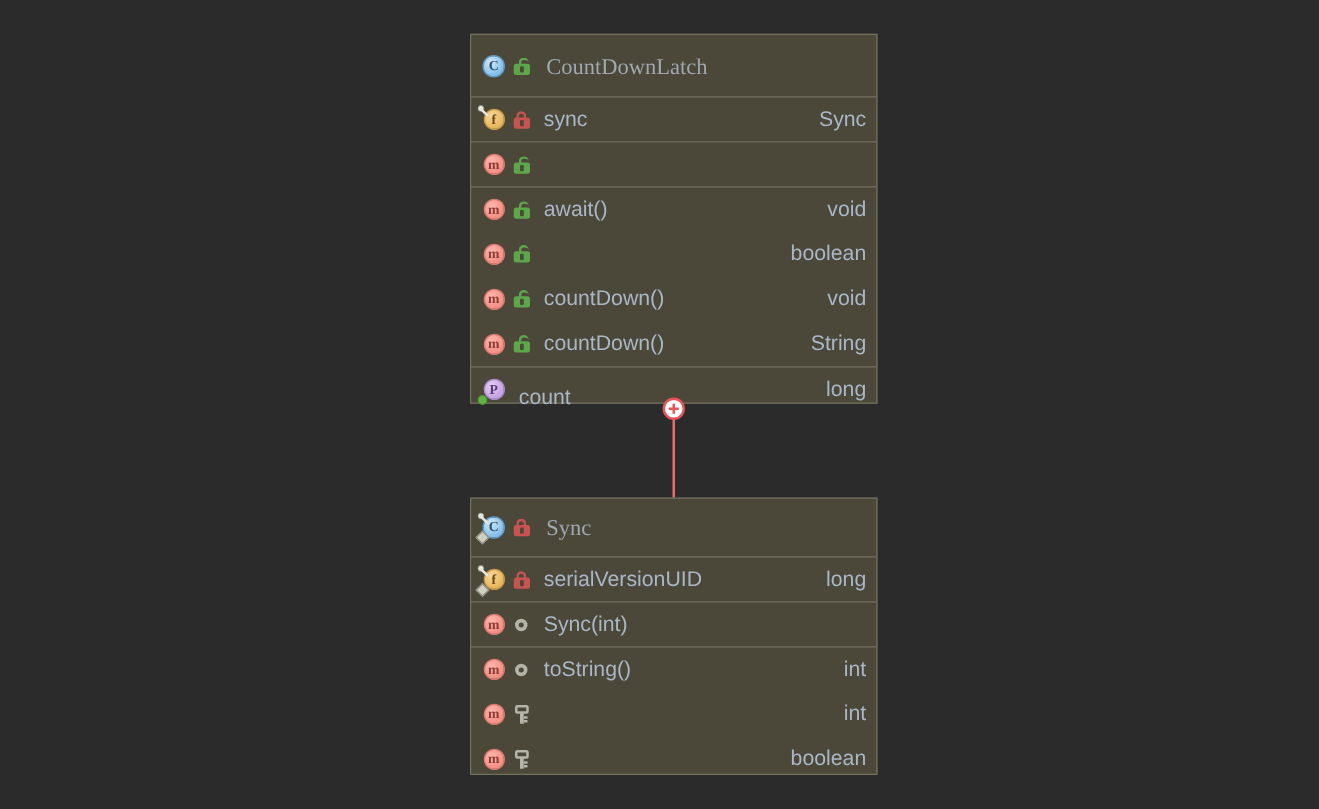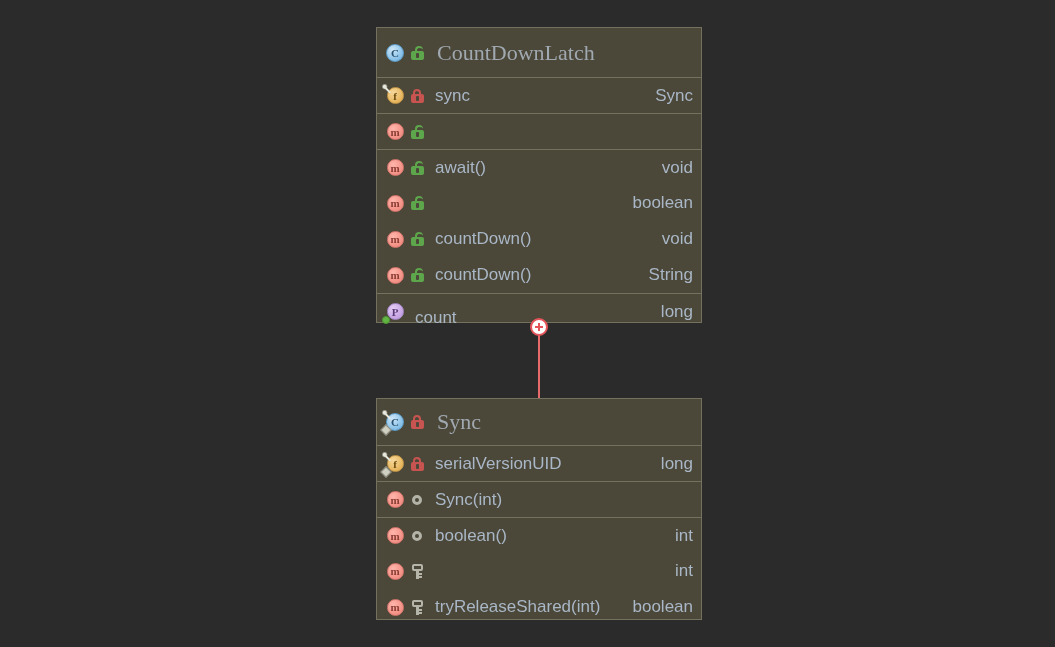--- a/index.html
+++ b/index.html
@@ -72,21 +72,21 @@
     padding-left: 8px;
     color: #a9b7c6;
     font-size: 17px;
     line-height: 20px;
     white-space: nowrap;
   }
 
   .class-title {
     margin-left: 10px;
     color: #a0a8b0;
-    font-size: 22px;
+    font-size: 18px;
     line-height: 22px;
     font-family: "Liberation Serif", "DejaVu Serif", serif;
     white-space: nowrap;
   }
 
   
   .kind {
     width: 17px;
     height: 17px;
     border-radius: 50%;
@@ -444,21 +444,21 @@
       <span class="member-type"></span>
     </div>
 
     <div class="uml-row sep-top">
       <span class="icon-slot">
         <span class="kind kind-method">m</span>
       </span>
       <span class="vis-slot">
         <span class="pkg-circle"></span>
       </span>
-      <span class="member-name">boolean()</span>
+      <span class="member-name">toString()</span>
       <span class="member-type">int</span>
     </div>
 
     <div class="uml-row">
       <span class="icon-slot">
         <span class="kind kind-method">m</span>
       </span>
       <span class="vis-slot">
         <span class="key-icon">
             <span class="head"></span>
@@ -475,18 +475,17 @@
         <span class="kind kind-method">m</span>
       </span>
       <span class="vis-slot">
         <span class="key-icon">
             <span class="head"></span>
             <span class="shaft"></span>
             <span class="tooth"></span>
             <span class="tooth2"></span>
           </span>
       </span>
-      <span class="member-name">tryReleaseShared(int)</span>
       <span class="member-type">boolean</span>
     </div>
   </div>
 
 </div>
 
 </body></html>

